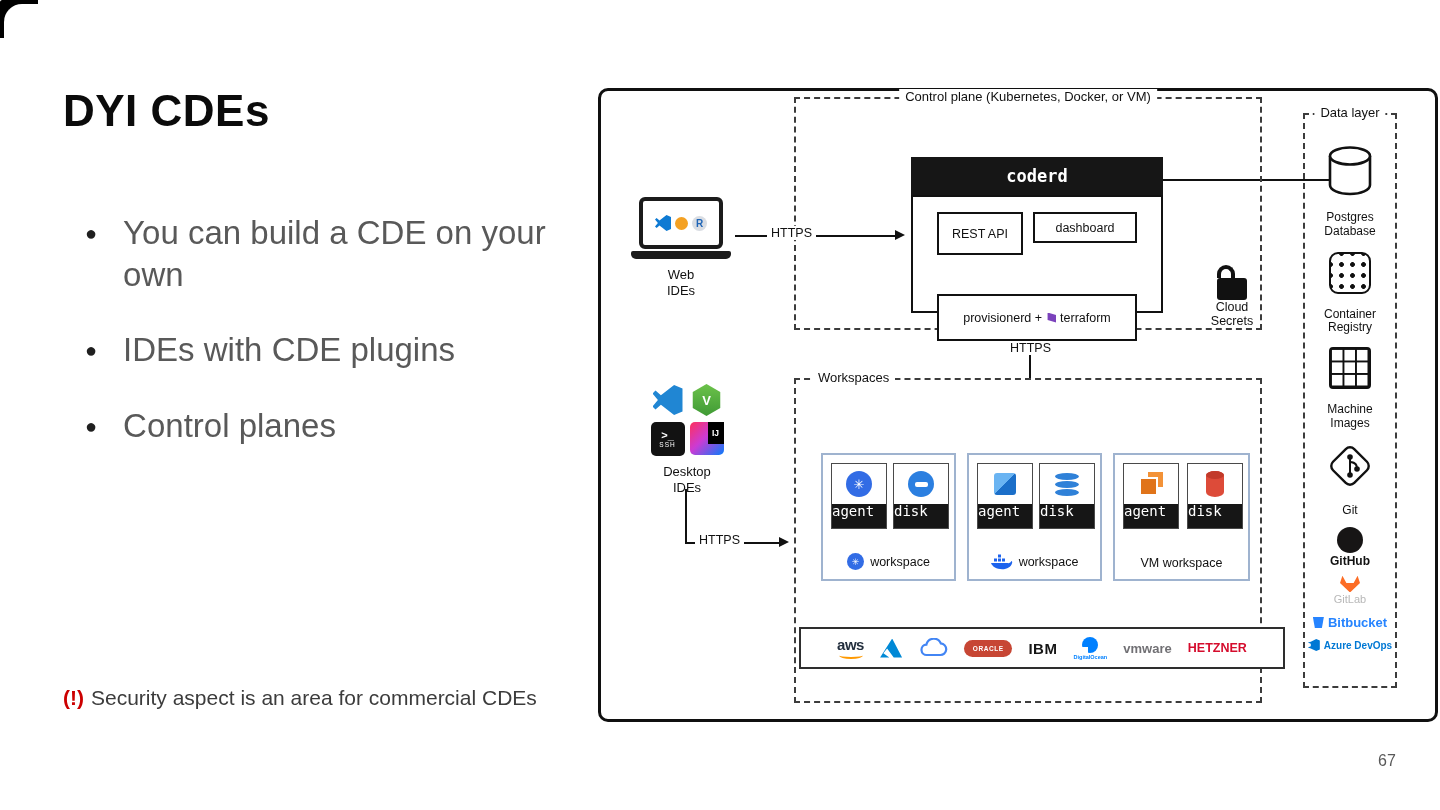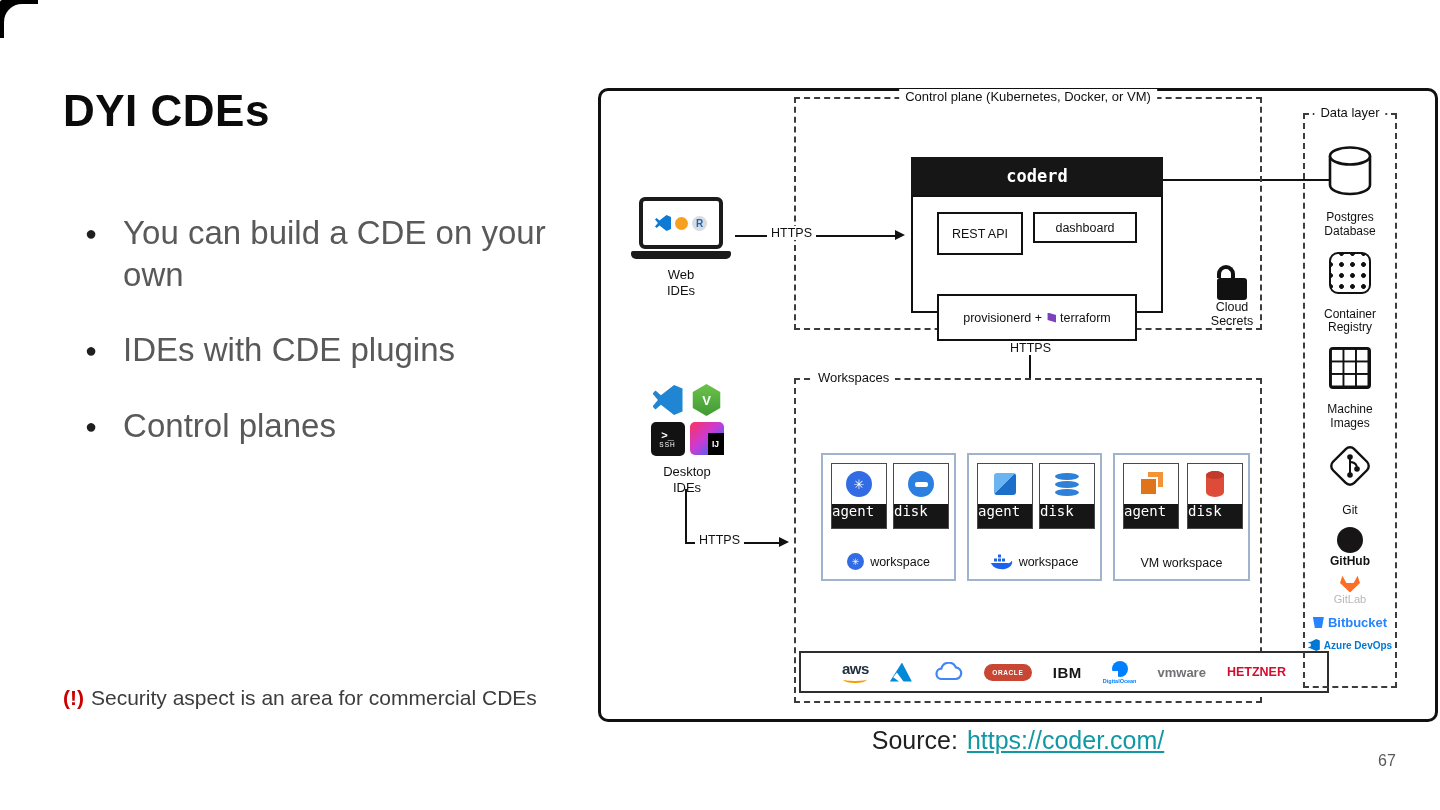--- a/index.html
+++ b/index.html
@@ -84,21 +84,21 @@
   .di-vim { width:32px; height:32px; background:linear-gradient(180deg,#6cc24a,#3f9a35);
             clip-path:polygon(50% 0,93% 25%,93% 75%,50% 100%,7% 75%,7% 25%);
             color:#fff; font-weight:bold; font-size:13px; display:flex; align-items:center; justify-content:center; }
   .di-ssh { width:34px; height:34px; background:#121212; border-radius:5px; color:#fff;
             display:flex; flex-direction:column; align-items:center; justify-content:center;
             font-family:"DejaVu Sans Mono",monospace; }
   .di-ssh .p1 { font-size:11px; font-weight:bold; line-height:1; }
   .di-ssh .p2 { font-size:6.5px; letter-spacing:1px; }
   .di-ij { width:34px; height:33px; border-radius:5px;
            background:linear-gradient(135deg,#fe315d 0%,#cb3bd4 45%,#087cfa 100%);
-           display:flex; align-items:flex-end; justify-content:center;padding-left:18px; }
+           display:flex; align-items:flex-start; justify-content:center;padding-left:18px; }
   .di-ij .inner { width:22px; height:22px; background:#000; color:#fff; font-size:8.5px;
                   font-weight:bold; display:flex; align-items:center; justify-content:center; }
 
   .card { position:absolute; top:362px; width:135px; height:128px; border:2px solid #9fb3cf; background:#fff; }
   .tile { position:absolute; top:8px; width:56px; height:66px; border:1.5px solid #4a4a4a;
           display:flex; flex-direction:column; background:#fff; }
   .tile .icon-area { flex:1; display:flex; align-items:center; justify-content:center; }
   .tile .bar { height:24px; background:#161616; color:#fff; font-size:14px; 
                line-height:14px; font-family:"DejaVu Sans Mono",monospace; }
   .caption { position:absolute; left:0; right:0; bottom:9px; display:flex; align-items:center;
@@ -113,21 +113,21 @@
   .dbstack { display:flex; flex-direction:column; gap:1px; }
   .dbstack i { display:block; width:24px; height:7px; background:#2f81d8; border-radius:50%; }
   .copysq { position:relative; width:24px; height:24px; }
   .copysq::before { content:""; position:absolute; right:0; top:0; width:15px; height:15px; background:#F39237; }
   .copysq::after { content:""; position:absolute; left:0; bottom:0; width:15px; height:15px;
                    background:#e0741a; border:2px solid #fff; }
   .red-cyl { width:18px; height:26px; background:#DD4B39; border-radius:9px/5px; position:relative; }
   .red-cyl::before { content:""; position:absolute; left:0; top:0; width:18px; height:8px;
                      background:#c23a2a; border-radius:50%; }
 
-  .providers { position:absolute; left:198px; top:560px; width:530px; height:42px;
+  .providers { position:absolute; left:198px; top:536px; width:486px; height:42px;
                border:2px solid #2e2e2e; display:flex; align-items:center;
                justify-content:space-evenly; background:#fff; padding:0 20px; }
   .prov { display:flex; flex-direction:column; align-items:center; justify-content:center; }
   .aws-text { font-size:15px; font-weight:bold; color:#232F3E; letter-spacing:-.5px; line-height:1; }
   .aws-smile { width:24px; height:7px; border-bottom:2.5px solid #FF9900; border-radius:50%; }
   .azure-tri { width:22px; height:19px; background:#0089D6;
                clip-path:polygon(55% 0,100% 100%,62% 100%,32% 52%,15% 78%,42% 100%,0 100%); }
   .oracle-pill { width:48px; height:17px; background:#C74634; border-radius:9px; color:#fff;
                  font-size:6.5px; font-weight:bold; letter-spacing:.6px; display:flex;
                  align-items:center; justify-content:center; }
@@ -397,19 +397,16 @@
       </div>
 
       <div class="dl-row">
         <span class="ado-icon"></span>
         <span class="ado-label">Azure DevOps</span>
       </div>
     </div>
 
   </div>
 
-  <p class="source">
-    <span>Source:</span><a href="#">https://coder.com/</a>
-  </p>
 
   <div class="pagenum">67</div>
 
 </div>
 
 </body></html>

